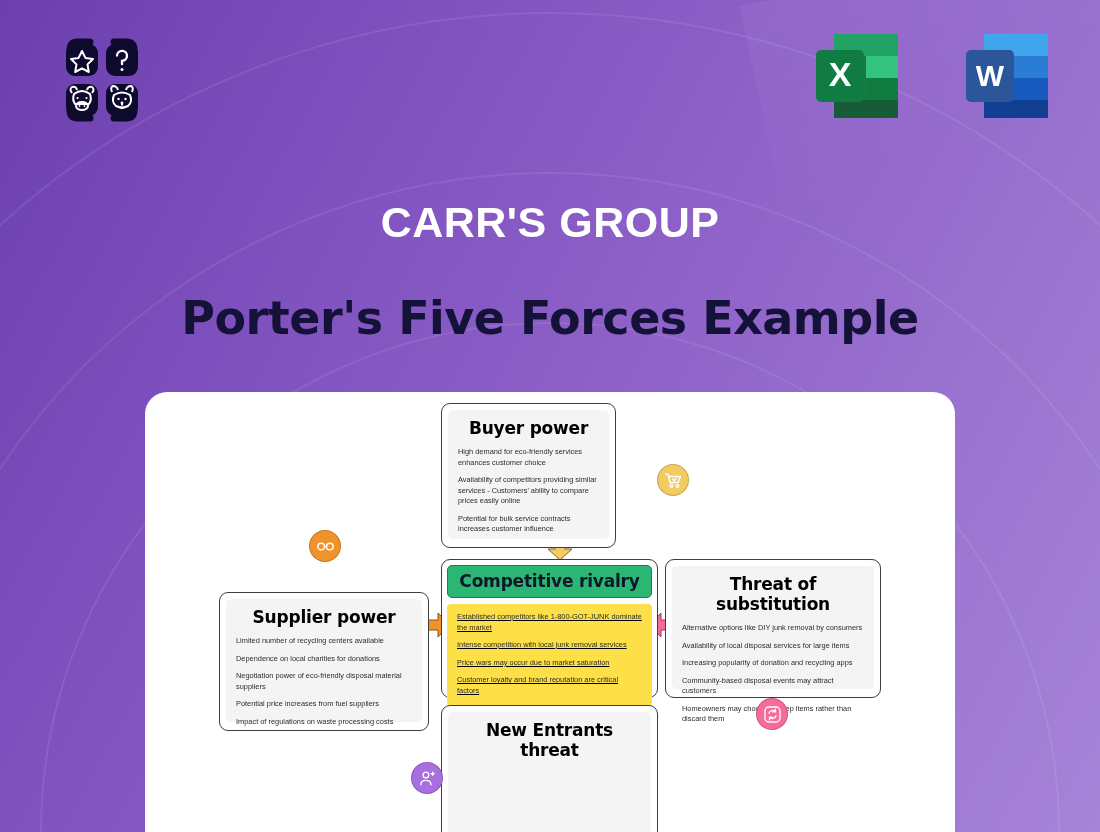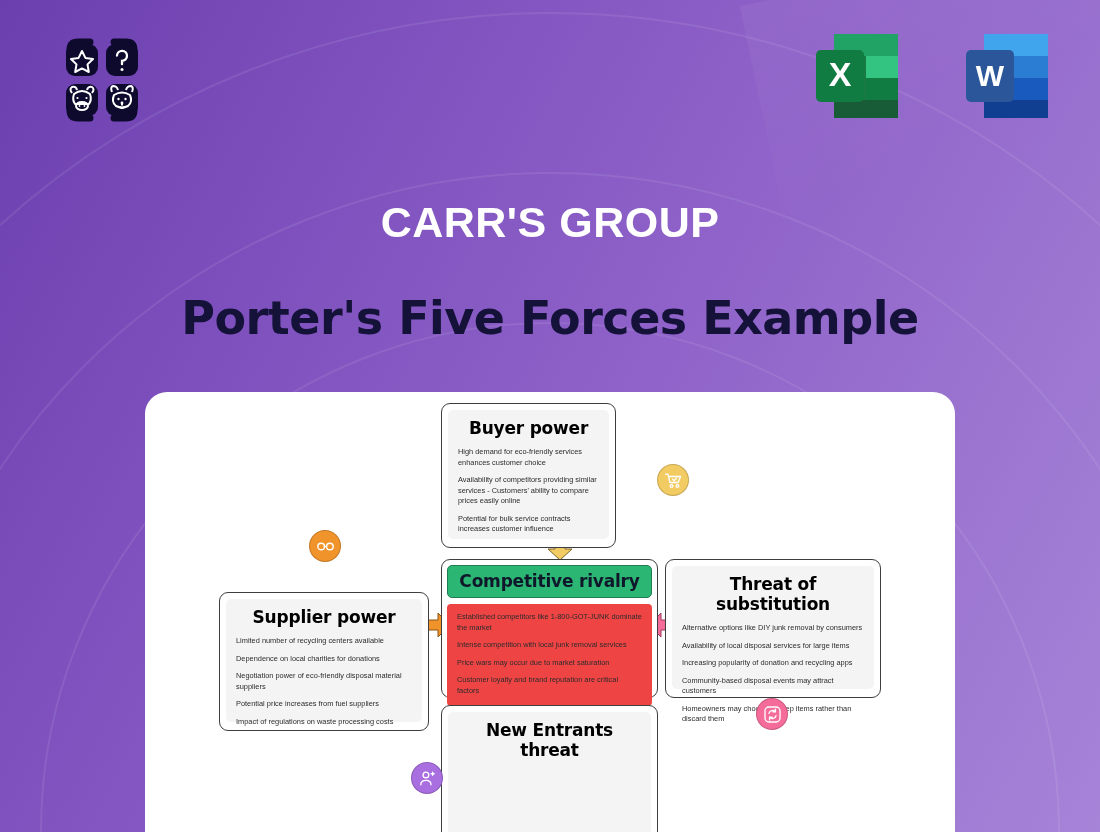--- a/index.html
+++ b/index.html
@@ -78,21 +78,21 @@
   }
   .force li:last-child{ margin-bottom:0; }
 
   
   .force.center{ padding:5px; }
   .force.center .hdr{
     background:#2cb673; border:1px solid #1f7d50; border-radius:5px;
     padding:5px 0 6px 0; margin-bottom:6px;
   }
   .force.center .hdr h3{ color:#0f172a; margin-bottom:0; font-size:17px;}
-  .force.center .body{ background:#ef4444; border-radius:4px; padding:8px 10px 10px 10px; }
+  .force.center .body{ background:#fde047; border-radius:4px; padding:8px 10px 10px 10px;text-decoration:underline; }
 
   
   #box-buyer      { left:441px; top:403px; width:175px; height:145px; }
   #box-supplier   { left:219px; top:559px; width:210px; height:139px;margin-top:33px; }
   #box-rivalry    { left:441px; top:559px; width:217px; height:139px; }
   #box-substitute { left:665px; top:559px; width:216px; height:139px; }
   #box-entrants   { left:441px; top:705px; width:217px; height:140px; }
 
   
   .arrow{ position:absolute; }

